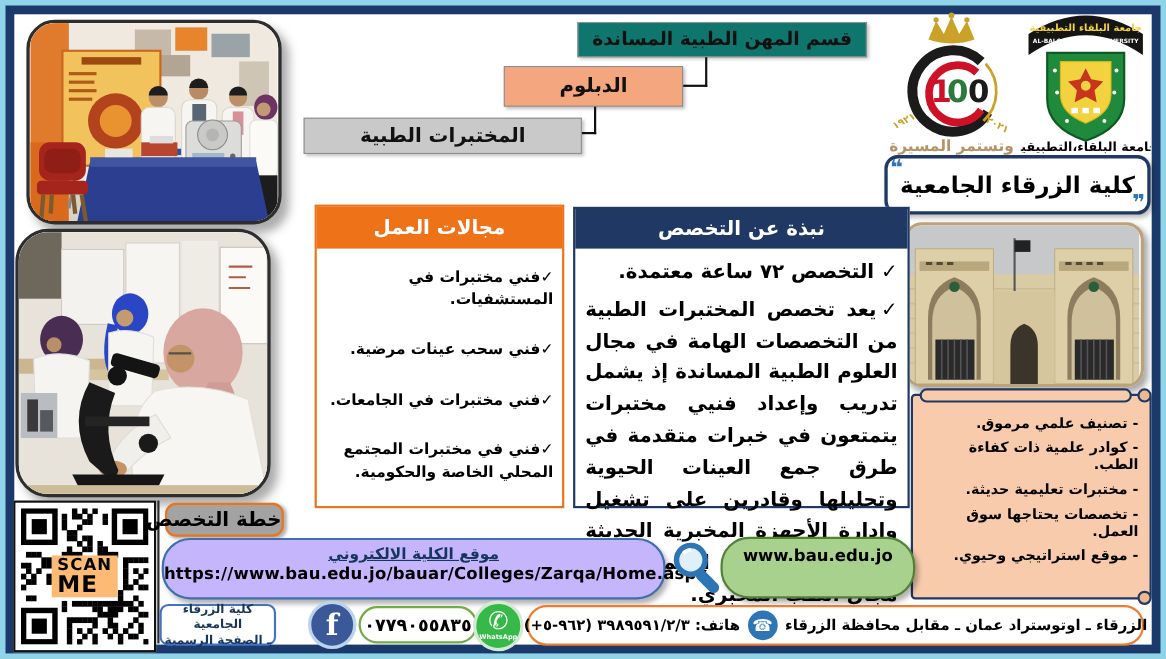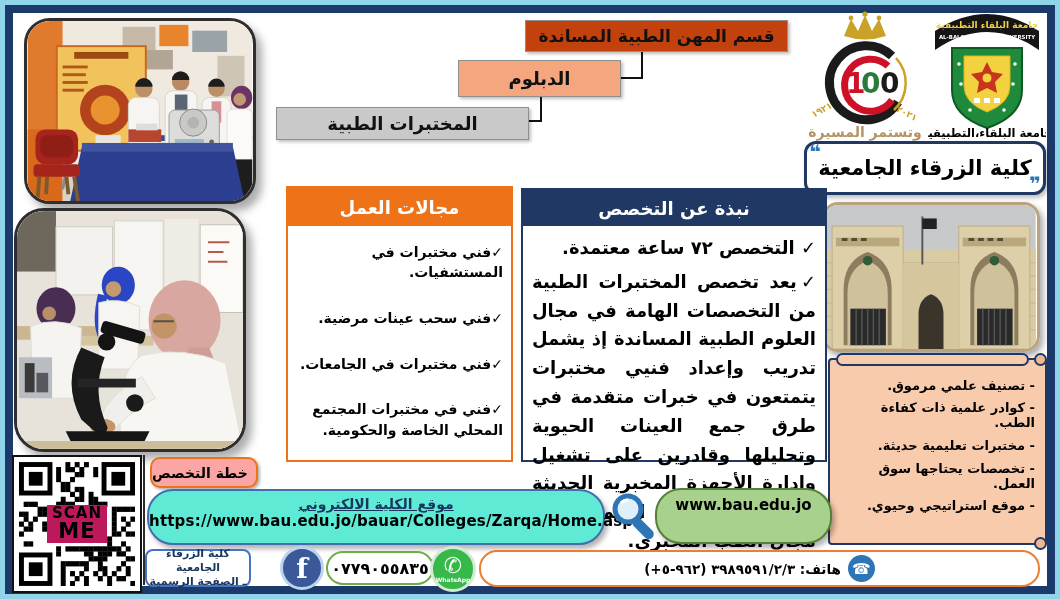--- a/index.html
+++ b/index.html
@@ -43,37 +43,37 @@
   #features-box{background:#f8cbad;border:2px solid #1f3864;border-radius:4px;}
   #features-list{padding:14px 10px 26px 6px;height:100%;display:flex;flex-direction:column;
                  justify-content:space-around;font-size:13px;}
   .scroll-band{position:absolute;left:6px;right:16px;top:-7px;height:13px;background:#f8cbad;
                border:2px solid #1f3864;border-radius:7px;}
   .scroll-curl{position:absolute;width:13px;height:13px;border:2px solid #1f3864;border-radius:50%;
                background:#efb astra;} 
   .scroll-curl{background:#efb890;}
 
   
-  #plan-button{background:#fca5a5;border:2px solid #ed7218;border-radius:10px;display:flex;
-     align-items:center;justify-content:flex-end;font-size:14px;font-weight:700;direction:rtl;
+  #plan-button{background:#a3a3a3;border:2px solid #ed7218;border-radius:10px;display:flex;
+     align-items:center;justify-content:flex-start;font-size:18px;font-weight:700;direction:rtl;
      white-space:nowrap;box-shadow:2px 2px 3px rgba(0,0,0,.3);cursor:pointer;}
   .site-box{border-radius:26px;text-align:center;box-shadow:3px 4px 5px rgba(0,0,0,.3);cursor:pointer;}
   .site-label{display:block;font-weight:700;color:#17365d;text-decoration:underline;direction:rtl;white-space:nowrap;}
   .site-url{display:block;font-weight:700;color:#000;white-space:nowrap;}
-  #college-site{background:#5eead4;border:2px solid #3f6fae;padding-top:5px;}
+  #college-site{background:#c4b5fd;border:2px solid #3f6fae;padding-top:5px;}
   #college-site .site-label{font-size:14px;}
   #college-site .site-url{font-size:15px;letter-spacing:.2px;}
   #university-site{background:#a9d18e;border:2px solid #538135;padding-top:6px;}
   #university-site .site-label{font-size:13px;}
   #university-site .site-url{font-size:15px;}
 
   
   #qr-box{background:#fff;border:2px solid #111;padding:5px;}
   #qr-center{position:absolute;left:50%;top:50%;transform:translate(-50%,-50%);
-     background:#be185d;padding:1px 5px;text-align:center;line-height:1;}
+     background:#fdba74;padding:1px 5px;line-height:1;}
   #qr-center .l1{font-size:15px;font-weight:700;letter-spacing:1px;}
   #qr-center .l2{font-size:21px;font-weight:700;letter-spacing:1px;}
 
   
   .foot-box{background:#fff;display:flex;align-items:center;justify-content:center;
             font-weight:700;color:#000;}
   #fb-label{border:2px solid #4472c4;border-radius:8px;flex-direction:column;
             font-size:11px;line-height:1.25;color:#17365d;direction:rtl;text-align:center;cursor:pointer;}
   #wa-number{border:2px solid #70ad47;border-radius:17px;font-size:16px;letter-spacing:1px;cursor:pointer;}
   #address-box{border:2px solid #ed7d31;border-radius:18px;direction:rtl;gap:7px;
@@ -180,21 +180,21 @@
         <circle cx="92" cy="134" r="9" fill="#141414"></circle>
         <path d="M66,140 q-20,36 0,74 l16,14 q9,4 11,-6 q-17,-36 -3,-72 z" fill="#1a1a1a"></path>
         <rect x="62" y="172" width="60" height="9" fill="#242424"></rect>
         <circle cx="121" cy="197" r="9" fill="#1a1a1a"></circle>
         <path d="M50,226 h86 l-8,16 h-70 z" fill="#161616"></path>
       </g>
       <rect x="0" y="236" width="232" height="8" fill="#cdbc98"></rect>
     </svg>
   </div>
 
-  <div class="abs tree-box" style="left:525px;top:20px;width:263px;height:32px;background:#c2410c;font-size:17px;">
+  <div class="abs tree-box" style="left:525px;top:20px;width:263px;height:32px;background:#0f766e;font-size:17px;">
     <span>قسم المهن الطبية المساندة</span>
   </div>
   <div class="abs conn" style="left:641px;top:52px;width:2px;height:27px;"></div>
   <div class="abs conn" style="left:621px;top:77px;width:22px;height:2px;"></div>
   <div class="abs tree-box" style="left:458px;top:60px;width:163px;height:37px;background:#f4a67e;font-size:18px;">
     <span>الدبلوم</span>
   </div>
   <div class="abs conn" style="left:540px;top:97px;width:2px;height:25px;"></div>
   <div class="abs conn" style="left:529px;top:120px;width:13px;height:2px;"></div>
   <div class="abs tree-box" style="left:276px;top:107px;width:253px;height:33px;background:#c9c9c9;font-size:18px;">
@@ -505,16 +505,17 @@
   </div>
   <div class="abs round-icon" id="fb-icon" style="left:280px;top:546px;width:44px;height:44px;">f</div>
   <div class="abs foot-box" id="wa-number" style="left:326px;top:551px;width:108px;height:34px;">
     <span>٠٧٧٩٠٥٥٨٣٥</span>
   </div>
   <div class="abs round-icon" id="wa-icon" style="left:430px;top:546px;width:46px;height:46px;">
     <span class="glyph">✆</span>
     <span class="brand">WhatsApp</span>
   </div>
   <div class="abs foot-box" id="address-box" style="left:479px;top:550px;width:561px;height:37px;">
+    <span>الزرقاء ـ اوتوستراد عمان ـ مقابل محافظة الزرقاء</span>
     <span class="round-icon" id="phone-icon">☎</span>
     <span>هاتف: ٣٩٨٩٥٩١/٢/٣ ‪(+٩٦٢-٥)‬</span>
   </div>
 </div>
 
 </body></html>

